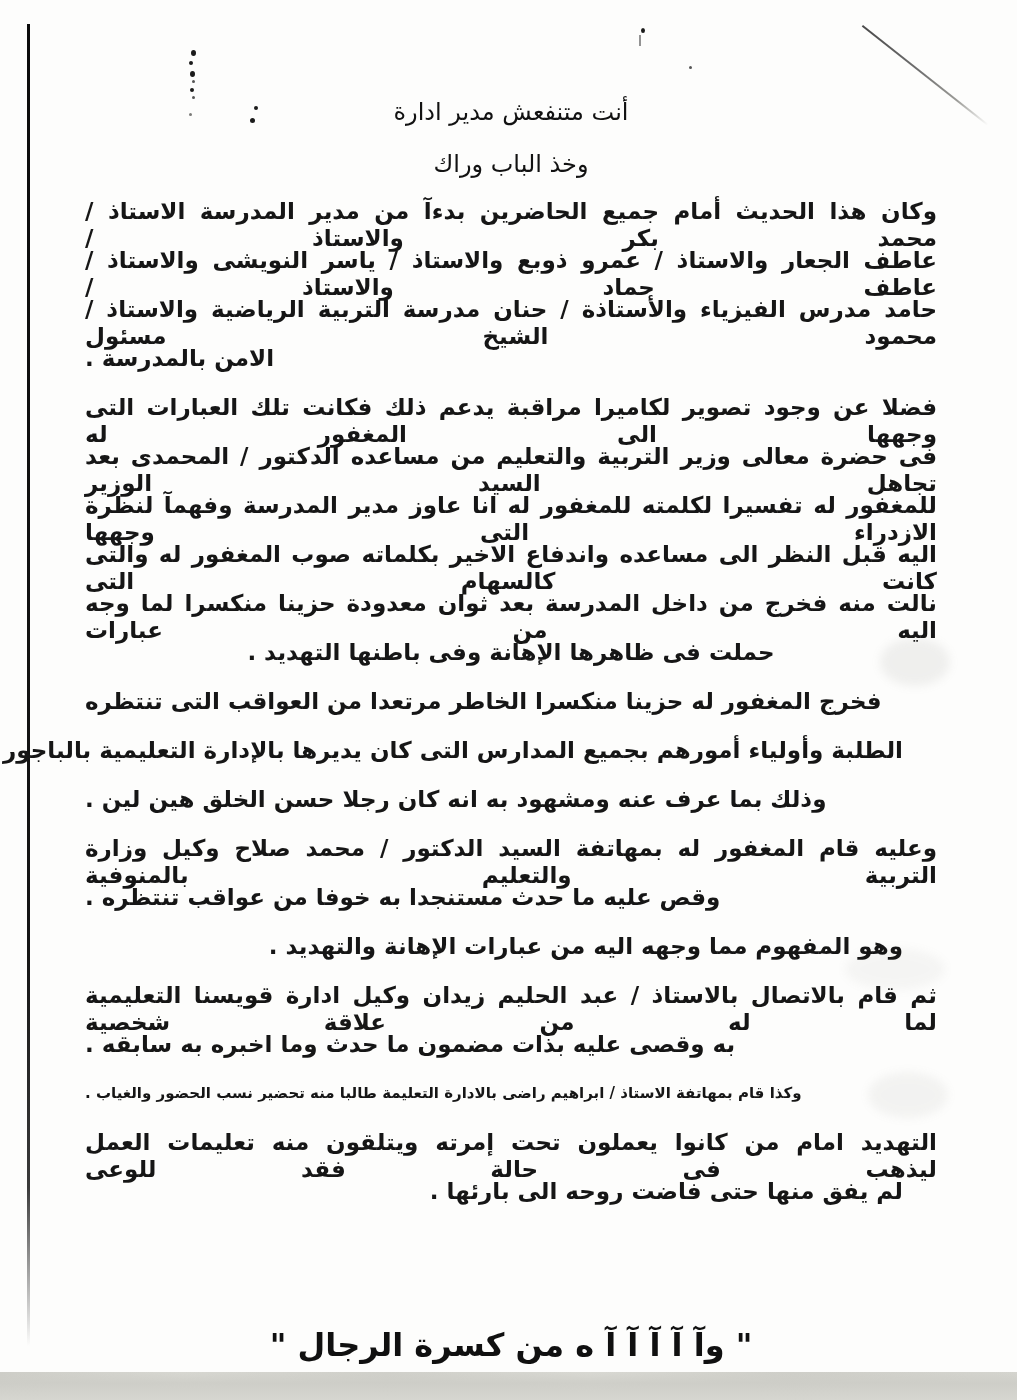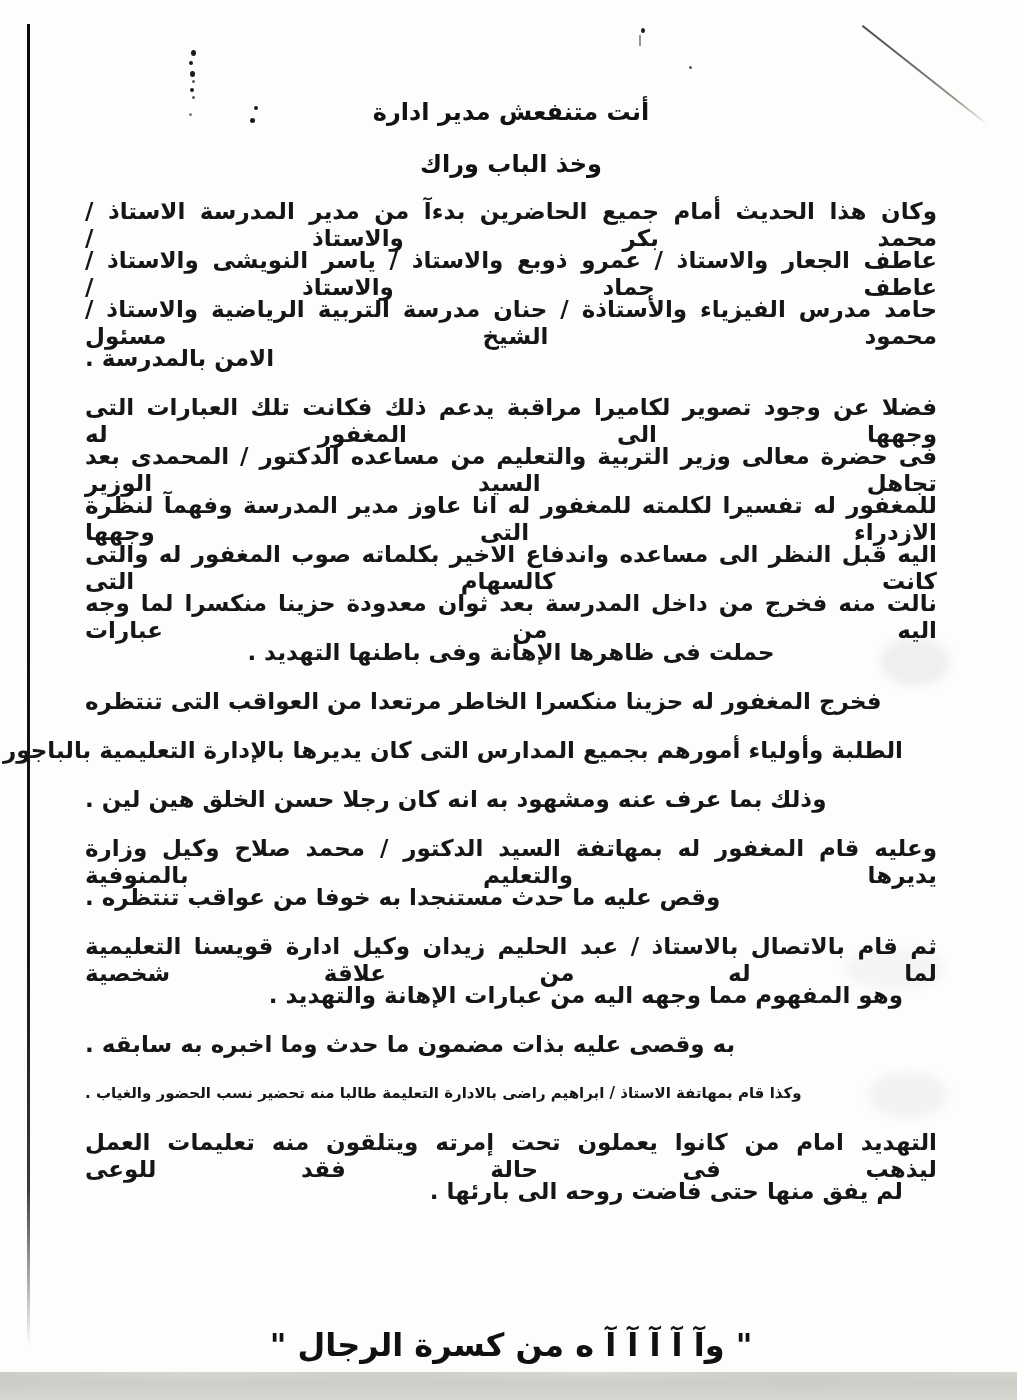--- a/index.html
+++ b/index.html
@@ -8,21 +8,21 @@
     width:1017px;height:1400px;
     background:#fdfdfc;
     overflow:hidden;
     font-family:"DejaVu Sans",sans-serif;
     color:#151515;
   }
   
   .title{
     position:absolute;left:85px;right:80px;
     text-align:center;direction:rtl;
-    font-weight:bold;font-size:24px;line-height:36px;
+    font-weight:normal;font-size:24px;line-height:36px;
     color:#121212;
   }
   .title1{top:94px;}
   .title2{top:146px;}
   .doc-body{
     position:absolute;top:198px;left:85px;right:80px;
     direction:rtl;
     font-weight:bold;font-size:23px;
     color:#161616;
   }
@@ -110,24 +110,24 @@
       <div class="line r">الامن بالمدرسة .</div>
       <div class="line j">فضلا عن وجود تصوير لكاميرا مراقبة يدعم ذلك فكانت تلك العبارات التى وجهها الى المغفور له</div>
       <div class="line j">فى حضرة معالى وزير التربية والتعليم من مساعده الدكتور / المحمدى بعد تجاهل السيد الوزير</div>
       <div class="line j">للمغفور له تفسيرا لكلمته للمغفور له انا عاوز مدير المدرسة وفهمآ لنظرة الازدراء التى وجهها</div>
       <div class="line j">اليه قبل النظر الى مساعده واندفاع الاخير بكلماته صوب المغفور له والتى كانت كالسهام التى</div>
       <div class="line j">نالت منه فخرج من داخل المدرسة بعد ثوان معدودة حزينا منكسرا لما وجه اليه من عبارات</div>
       <div class="line c">حملت فى ظاهرها الإهانة وفى باطنها التهديد .</div>
       <div class="line r">فخرج المغفور له حزينا منكسرا الخاطر مرتعدا من العواقب التى تنتظره</div>
       <div class="line ri" style="font-size: 23px;">الطلبة وأولياء أمورهم بجميع المدارس التى كان يديرها بالإدارة التعليمية بالباجور .</div>
       <div class="line r">وذلك بما عرف عنه ومشهود به انه كان رجلا حسن الخلق هين لين .</div>
-      <div class="line j">وعليه قام المغفور له بمهاتفة السيد الدكتور / محمد صلاح وكيل وزارة يديرها والتعليم بالمنوفية</div>
+      <div class="line j">وعليه قام المغفور له بمهاتفة السيد الدكتور / محمد صلاح وكيل وزارة التربية والتعليم بالمنوفية</div>
       <div class="line r">وقص عليه ما حدث مستنجدا به خوفا من عواقب تنتظره .</div>
+      <div class="line ri">وهو المفهوم مما وجهه اليه من عبارات الإهانة والتهديد .</div>
       <div class="line j">ثم قام بالاتصال بالاستاذ / عبد الحليم زيدان وكيل ادارة قويسنا التعليمية لما له من علاقة شخصية</div>
-      <div class="line ri">وهو المفهوم مما وجهه اليه من عبارات الإهانة والتهديد .</div>
       <div class="line r">به وقصى عليه بذات مضمون ما حدث وما اخبره به سابقه .</div>
       <div class="line r" style="font-size: 15px;">وكذا قام بمهاتفة الاستاذ / ابراهيم راضى بالادارة التعليمة طالبا منه تحضير نسب الحضور والغياب .</div>
       <div class="line j">التهديد امام من كانوا يعملون تحت إمرته ويتلقون منه تعليمات العمل ليذهب فى حالة فقد للوعى</div>
       <div class="line ri">لم يفق منها حتى فاضت روحه الى بارئها .</div>
     </div>
 
   <div class="closing">" وآ آ آ آ آ ه من كسرة الرجال "</div>
 
   <div class="edge-band"></div>
 </div>

